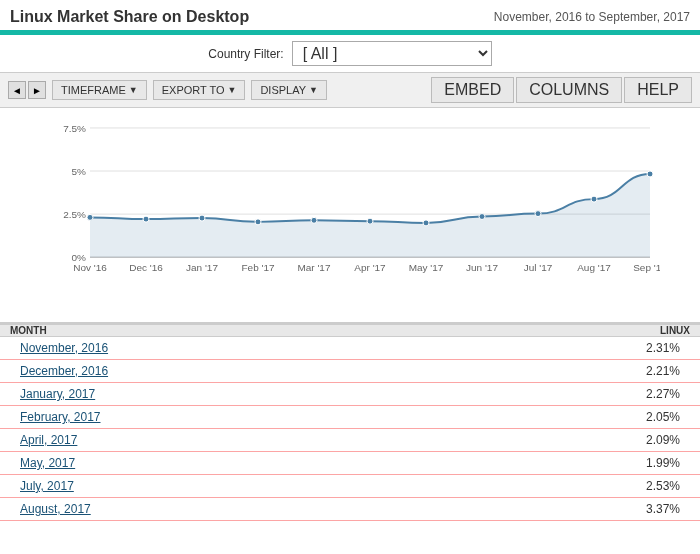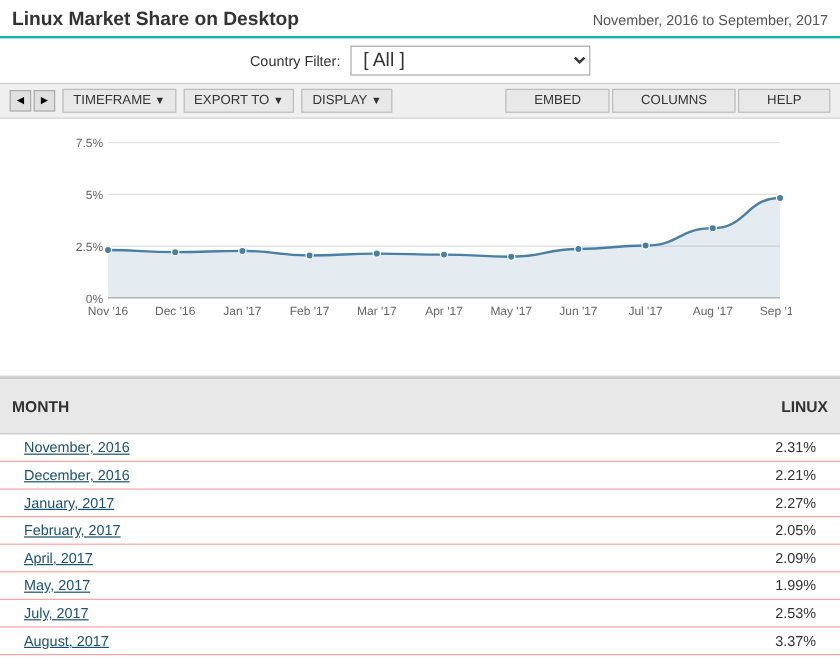--- a/index.html
+++ b/index.html
@@ -10,21 +10,21 @@
       width: 700px;
       min-height: 554px;
       color: #333;
     }
 
     .header {
       display: flex;
       justify-content: space-between;
       align-items: center;
       padding: 8px 10px 4px 10px;
-      border-bottom: 2px solid #14b8a6;
+      border-bottom: 5px solid #14b8a6;
     }
 
     .header-title {
       font-size: 16px;
       font-weight: bold;
       color: #333;
     }
 
     .header-date-range {
       font-size: 12px;
@@ -98,22 +98,22 @@
     .toolbar-btn .arrow {
       font-size: 9px;
     }
 
     .toolbar-right {
       display: flex;
       gap: 2px;
     }
 
     .toolbar-right-btn {
-      padding: 3px 23px;
-      font-size: 11px;
+      padding: 3px 12px;
+      font-size: 16px;
       background: #e8e8e8;
       border: 1px solid #bbb;
       cursor: pointer;
       color: #333;
     }
 
     .chart-area {
       position: relative;
       height: 215px;
       background: #fff;
@@ -126,24 +126,24 @@
       height: 100%;
     }
 
     .table-section {
       border-top: 2px solid #ccc;
     }
 
     .table-header {
       display: flex;
       justify-content: space-between;
-      padding: 15px 10px;
+      padding: 0 10px;
       background: #e8e8e8;
       border-bottom: 1px solid #ccc;
-      font-size: 13px;
+      font-size: 10px;
       font-weight: bold;
       color: #333;
       text-transform: uppercase;
     }
 
     .table-row {
       display: flex;
       justify-content: space-between;
       padding: 4px 20px;
       border-bottom: 1px solid #fca5a5;

